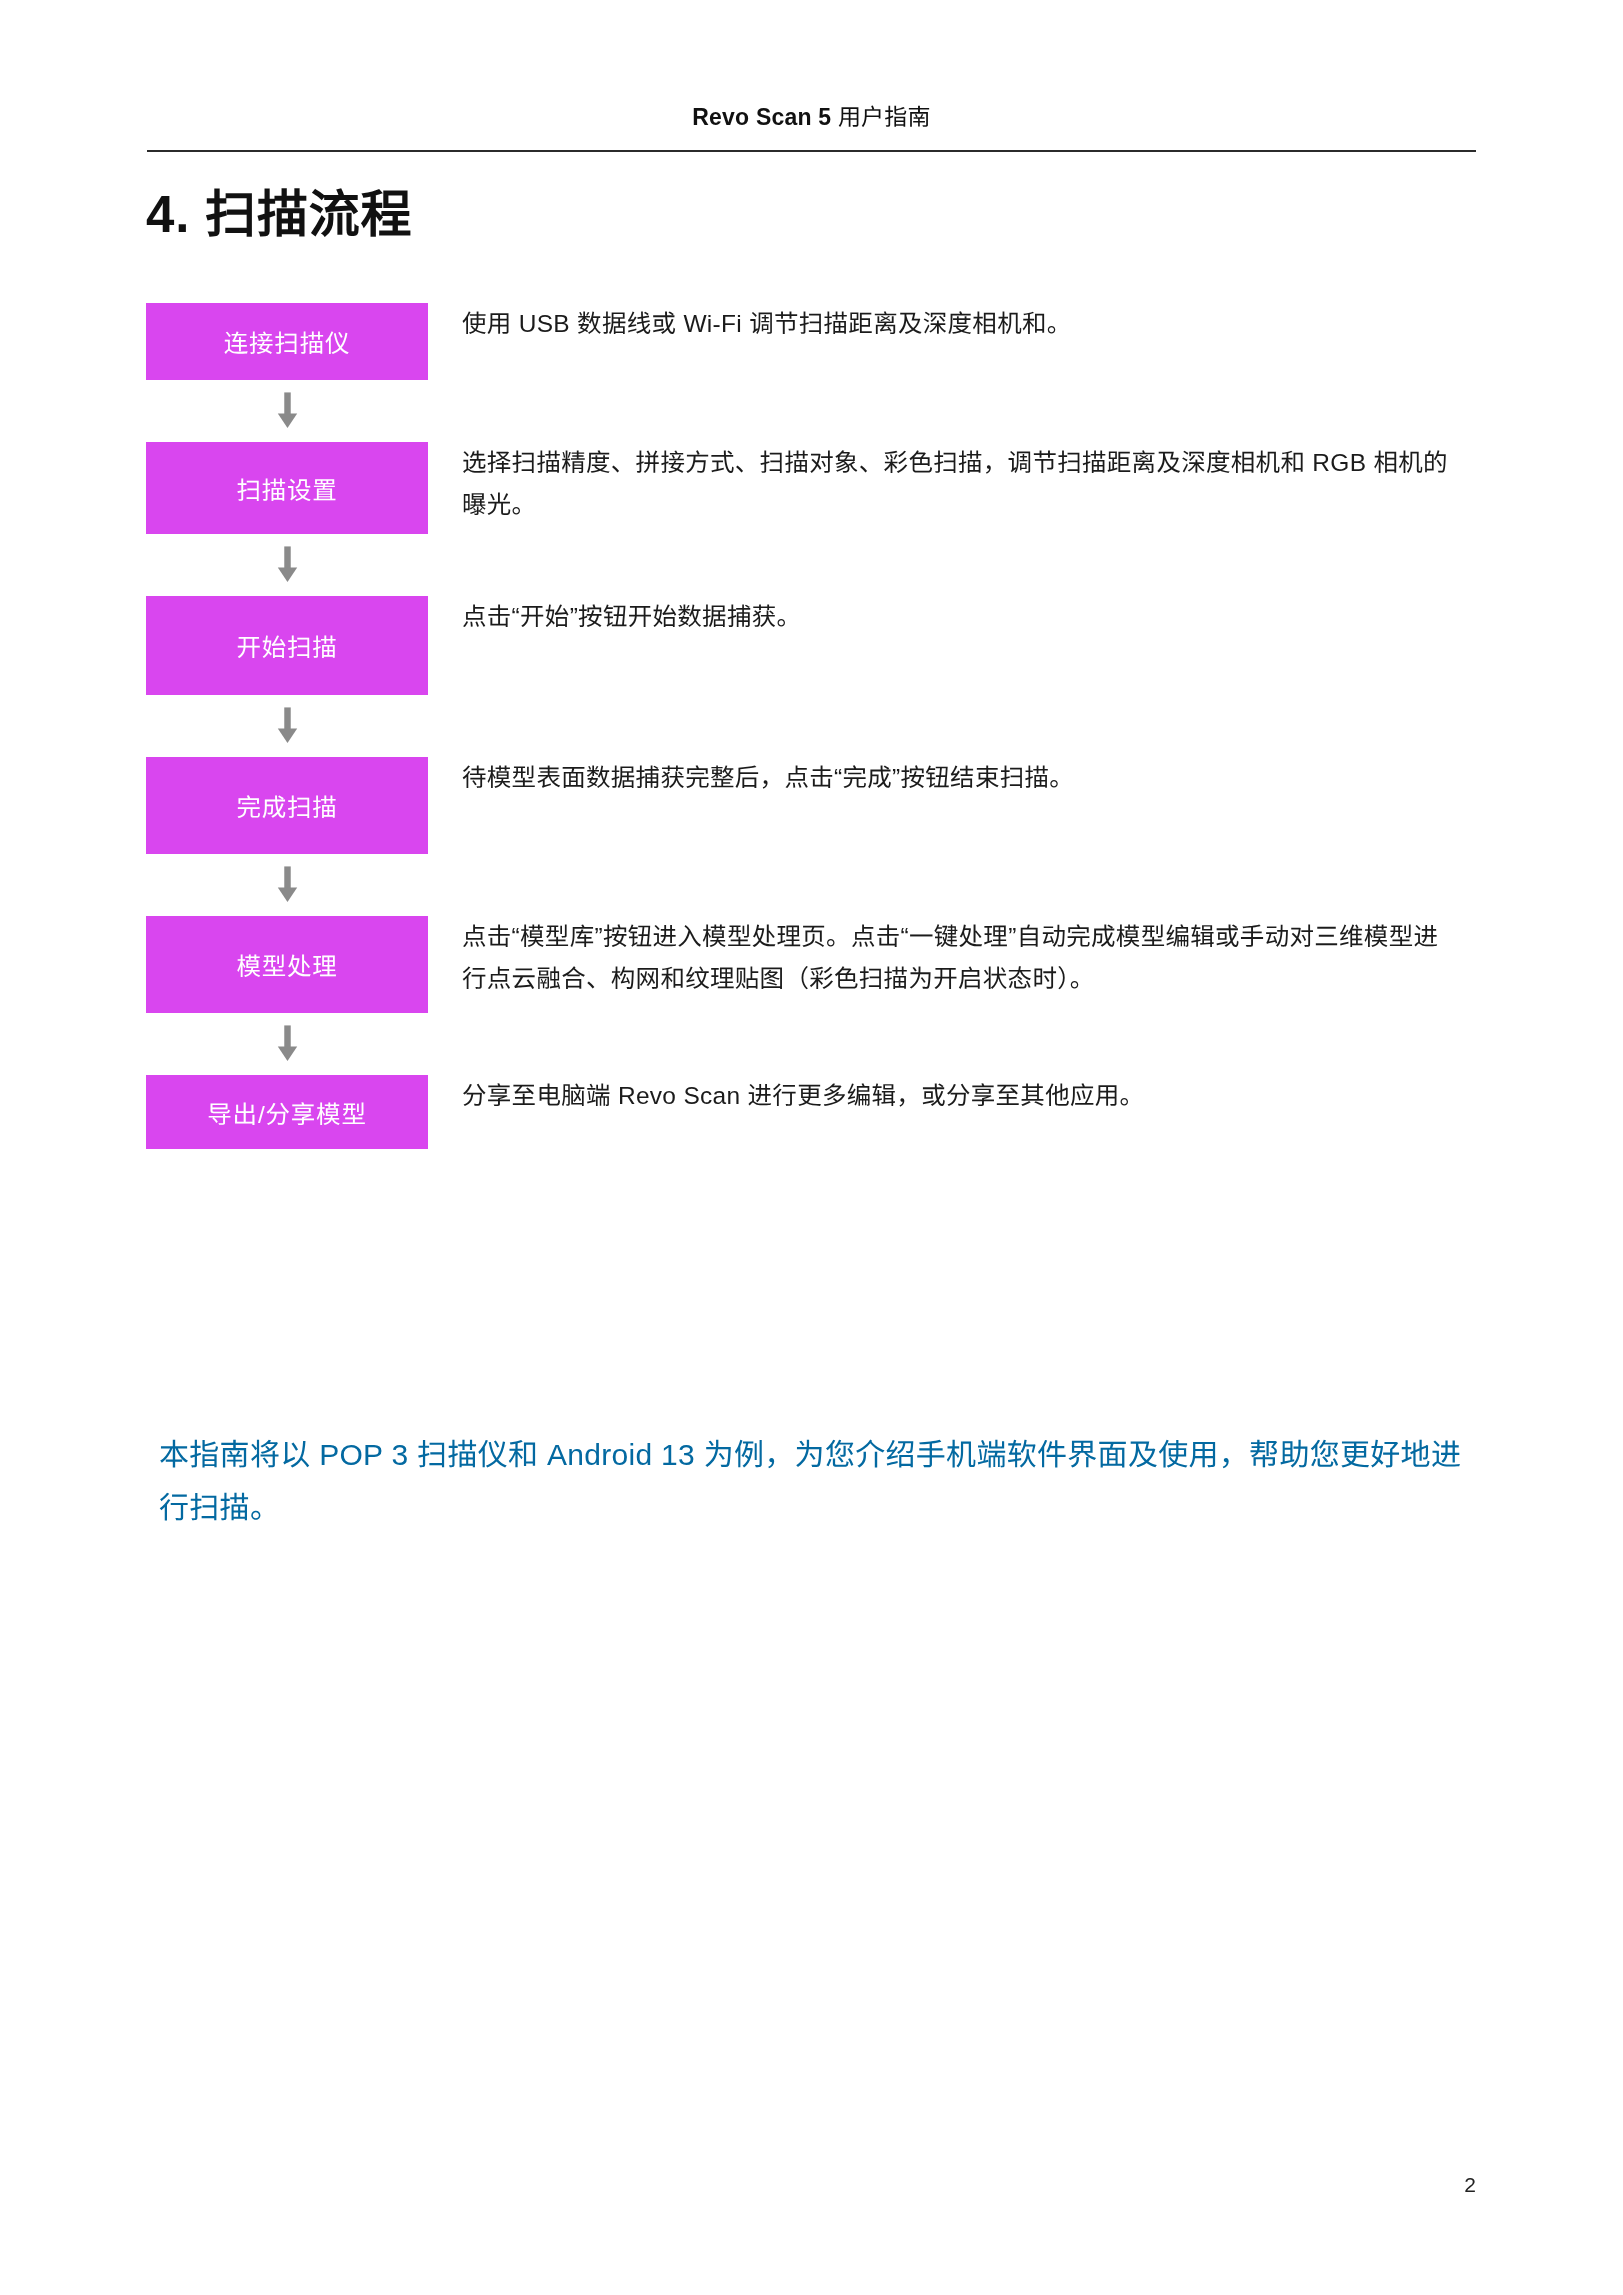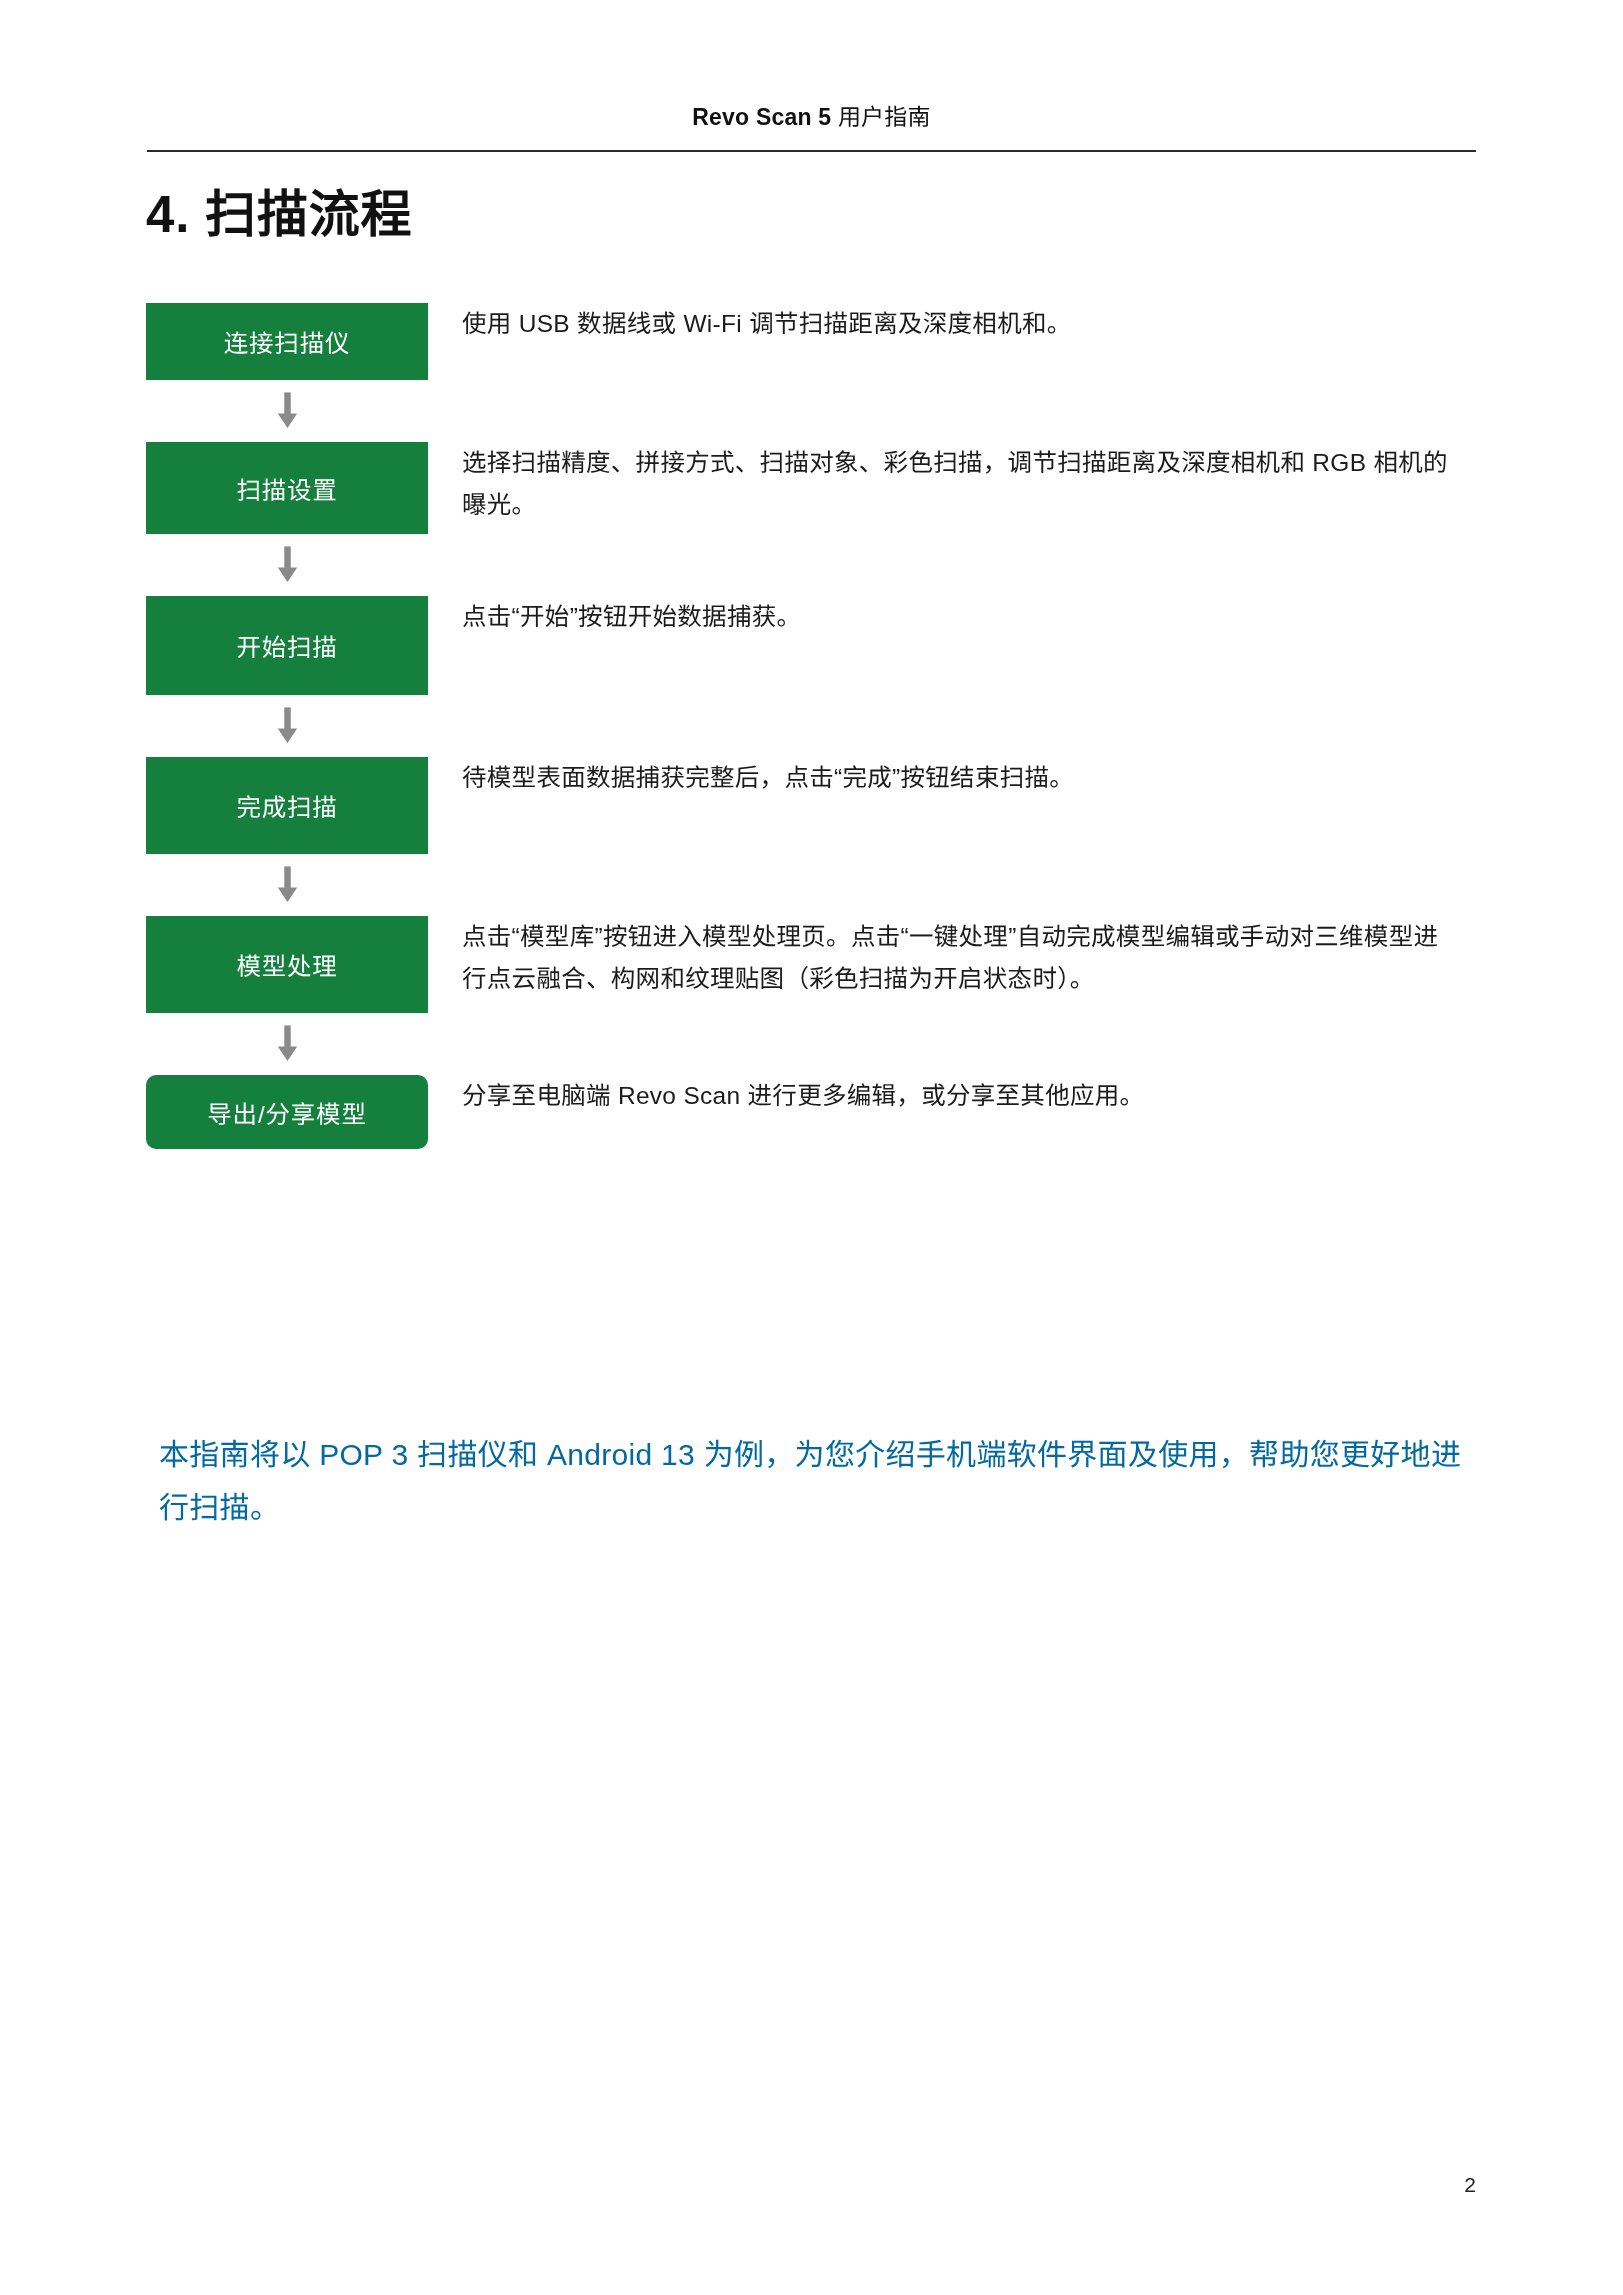--- a/index.html
+++ b/index.html
@@ -65,36 +65,36 @@
     right: 146px;
   }
   .flow-row {
     display: flex;
     align-items: flex-start;
     position: relative;
   }
   .flow-badge {
     flex: 0 0 282px;
     width: 282px;
-    background: #15803d;
+    background: #d946ef;
     color: #ffffff;
     font-size: 24.5px;
     font-weight: 500;
     letter-spacing: 0.8px;
     display: flex;
     align-items: center;
     justify-content: center;
     box-sizing: border-box;
   }
   .flow-badge.h1 { height: 77px; }
   .flow-badge.h2 { height: 92px; }
   .flow-badge.h3 { height: 99px; }
   .flow-badge.h4 { height: 97px; }
   .flow-badge.h5 { height: 97px; }
-  .flow-badge.h6 { height: 74px; border-radius: 10px; }
+  .flow-badge.h6 { height: 74px; }
 
   .flow-desc {
     margin-left: 34px;
     font-size: 24.5px;
     line-height: 1.72;
     color: #1b1b1b;
     letter-spacing: 0.3px;
     max-width: 994px;
   }
 

